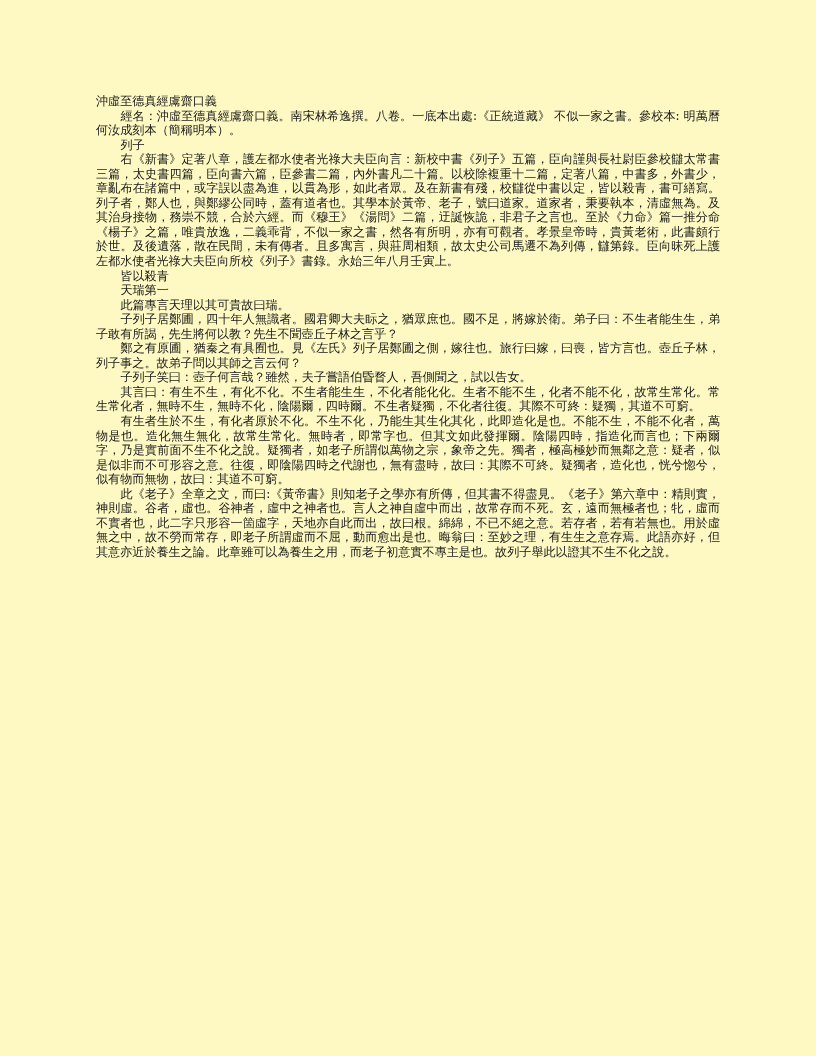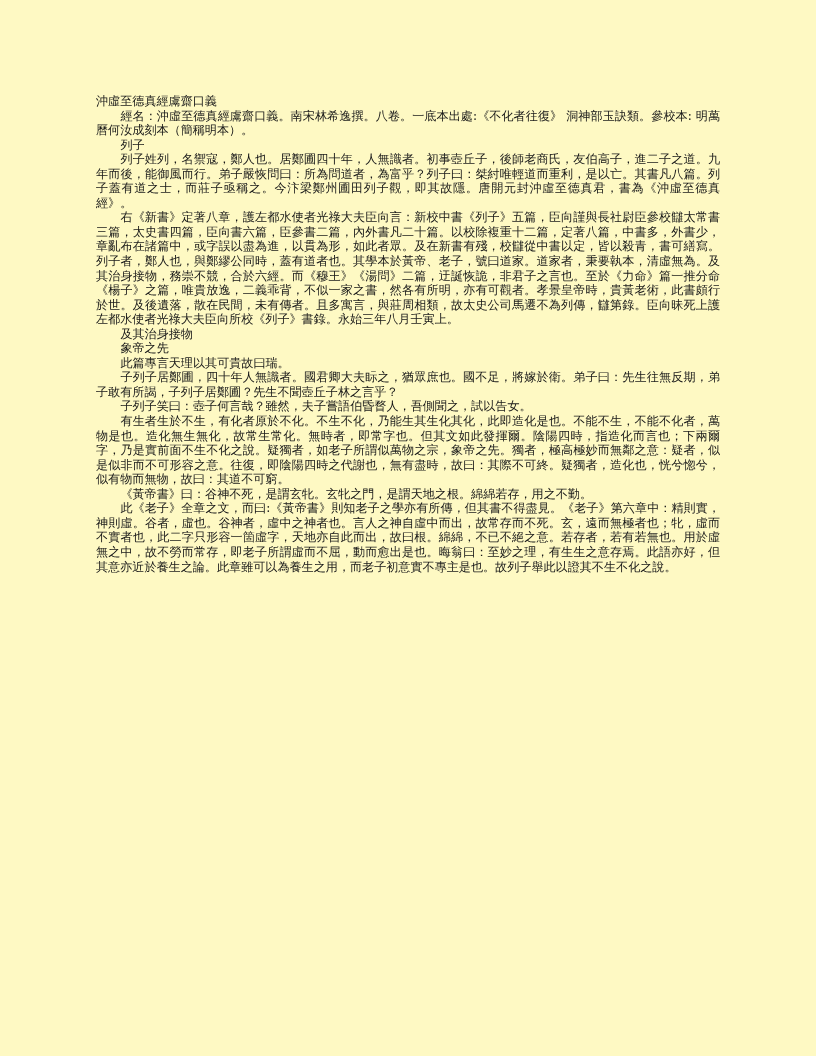--- a/index.html
+++ b/index.html
@@ -54,43 +54,43 @@
   }
 </style>
 </head>
 <body>
 
 <div id="page">
   <div id="doc-body">
 
     <p class="para title-line">沖虛至德真經鬳齋口義</p>
 
-    <p class="para indent">經名：沖虛至德真經鬳齋口義。南宋林希逸撰。八卷。一底本出處:《不化者往復》 洞神部玉訣類。參校本: 明萬曆何汝成刻本（簡稱明本）。</p>
+    <p class="para indent">經名：沖虛至德真經鬳齋口義。南宋林希逸撰。八卷。一底本出處:《正統道藏》 不似一家之書。參校本: 明萬曆何汝成刻本（簡稱明本）。</p>
 
     <p class="para indent short">列子</p>
 
-    <p class="para indent">列子姓列，名禦寇，鄭人也。居鄭圃四十年，人無識者。初事壺丘子，後師老商氏，友伯高子，進二子之道。九年而後，能御風而行。弟子嚴恢問曰：所為問道者，為富乎？列子曰：桀紂唯輕道而重利，是以亡。其書凡八篇。列子蓋有道之士，而莊子亟稱之。今汴梁鄭州圃田列子觀，即其故隱。唐開元封沖虛至德真君，書為《沖虛至德真經》。</p>
 
     <p class="para indent">右《新書》定著八章，護左都水使者光祿大夫臣向言：新校中書《列子》五篇，臣向謹與長社尉臣參校讎太常書三篇，太史書四篇，臣向書六篇，臣參書二篇，內外書凡二十篇。以校除複重十二篇，定著八篇，中書多，外書少，章亂布在諸篇中，或字誤以盡為進，以貫為形，如此者眾。及在新書有殘，校讎從中書以定，皆以殺青，書可繕寫。列子者，鄭人也，與鄭繆公同時，蓋有道者也。其學本於黃帝、老子，號曰道家。道家者，秉要執本，清虛無為。及其治身接物，務崇不競，合於六經。而《穆王》《湯問》二篇，迂誕恢詭，非君子之言也。至於《力命》篇一推分命《楊子》之篇，唯貴放逸，二義乖背，不似一家之書，然各有所明，亦有可觀者。孝景皇帝時，貴黃老術，此書頗行於世。及後遺落，散在民間，未有傳者。且多寓言，與莊周相類，故太史公司馬遷不為列傳，讎第錄。臣向昧死上護左都水使者光祿大夫臣向所校《列子》書錄。永始三年八月壬寅上。</p>
 
 
-    <p class="para indent short">及其治身接物</p>
+    <p class="para indent short">皆以殺青</p>
 
-    <p class="para indent short">象帝之先</p>
+    <p class="para indent short">天瑞第一</p>
 
     <p class="para indent short">此篇專言天理以其可貴故曰瑞。</p>
 
-    <p class="para indent">子列子居鄭圃，四十年人無識者。國君卿大夫眎之，猶眾庶也。國不足，將嫁於衛。弟子曰：先生往無反期，弟子敢有所謁，子列子居鄭圃？先生不聞壺丘子林之言乎？</p>
+    <p class="para indent">子列子居鄭圃，四十年人無識者。國君卿大夫眎之，猶眾庶也。國不足，將嫁於衛。弟子曰：不生者能生生，弟子敢有所謁，先生將何以教？先生不聞壺丘子林之言乎？</p>
 
+    <p class="para indent">鄭之有原圃，猶秦之有具囿也。見《左氏》列子居鄭圃之側，嫁往也。旅行曰嫁，曰喪，皆方言也。壺丘子林，列子事之。故弟子問以其師之言云何？</p>
 
     <p class="para indent short">子列子笑曰：壺子何言哉？雖然，夫子嘗語伯昏瞀人，吾側聞之，試以告女。</p>
 
 
+    <p class="para indent">其言曰：有生不生，有化不化。不生者能生生，不化者能化化。生者不能不生，化者不能不化，故常生常化。常生常化者，無時不生，無時不化，陰陽爾，四時爾。不生者疑獨，不化者往復。其際不可終：疑獨，其道不可窮。</p>
 
     <p class="para indent">有生者生於不生，有化者原於不化。不生不化，乃能生其生化其化，此即造化是也。不能不生，不能不化者，萬物是也。造化無生無化，故常生常化。無時者，即常字也。但其文如此發揮爾。陰陽四時，指造化而言也；下兩爾字，乃是實前面不生不化之說。疑獨者，如老子所謂似萬物之宗，象帝之先。獨者，極高極妙而無鄰之意：疑者，似是似非而不可形容之意。往復，即陰陽四時之代謝也，無有盡時，故曰：其際不可終。疑獨者，造化也，恍兮惚兮，似有物而無物，故曰：其道不可窮。</p>
 
-    <p class="para indent short">《黃帝書》曰：谷神不死，是謂玄牝。玄牝之門，是謂天地之根。綿綿若存，用之不勤。</p>
 
     <p class="para indent">此《老子》全章之文，而曰:《黃帝書》則知老子之學亦有所傳，但其書不得盡見。《老子》第六章中：精則實，神則虛。谷者，虛也。谷神者，虛中之神者也。言人之神自虛中而出，故常存而不死。玄，遠而無極者也；牝，虛而不實者也，此二字只形容一箇虛字，天地亦自此而出，故曰根。綿綿，不已不絕之意。若存者，若有若無也。用於虛無之中，故不勞而常存，即老子所謂虛而不屈，動而愈出是也。晦翁曰：至妙之理，有生生之意存焉。此語亦好，但其意亦近於養生之論。此章雖可以為養生之用，而老子初意實不專主是也。故列子舉此以證其不生不化之說。</p>
 
 
   </div>
 </div>
 
 </body></html>

